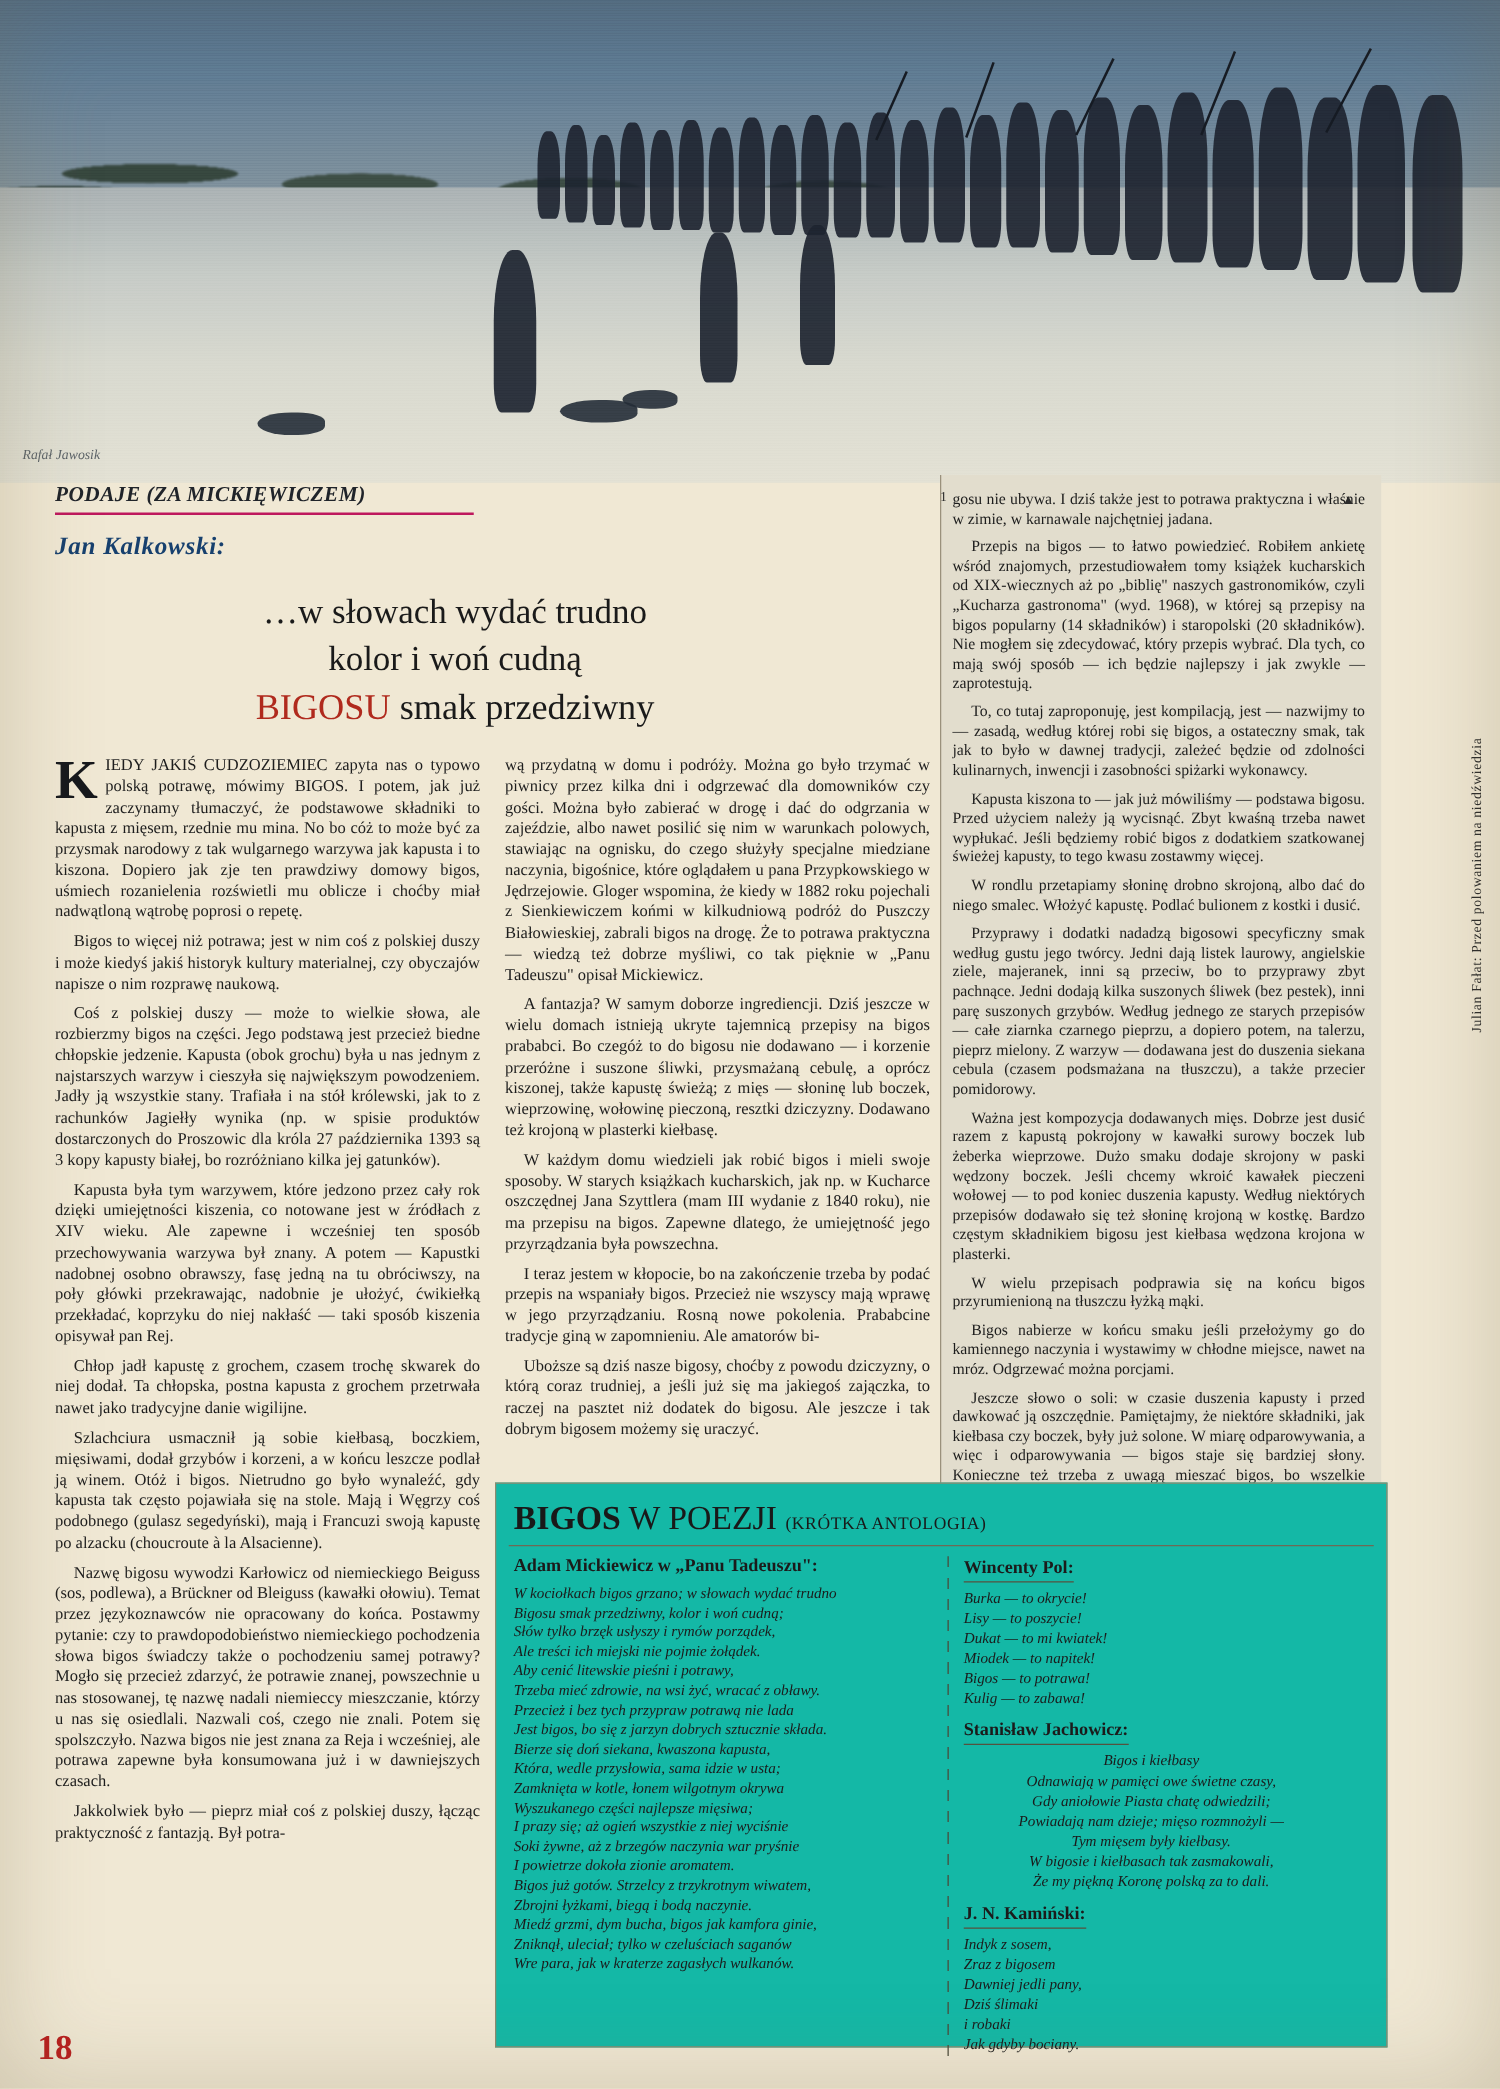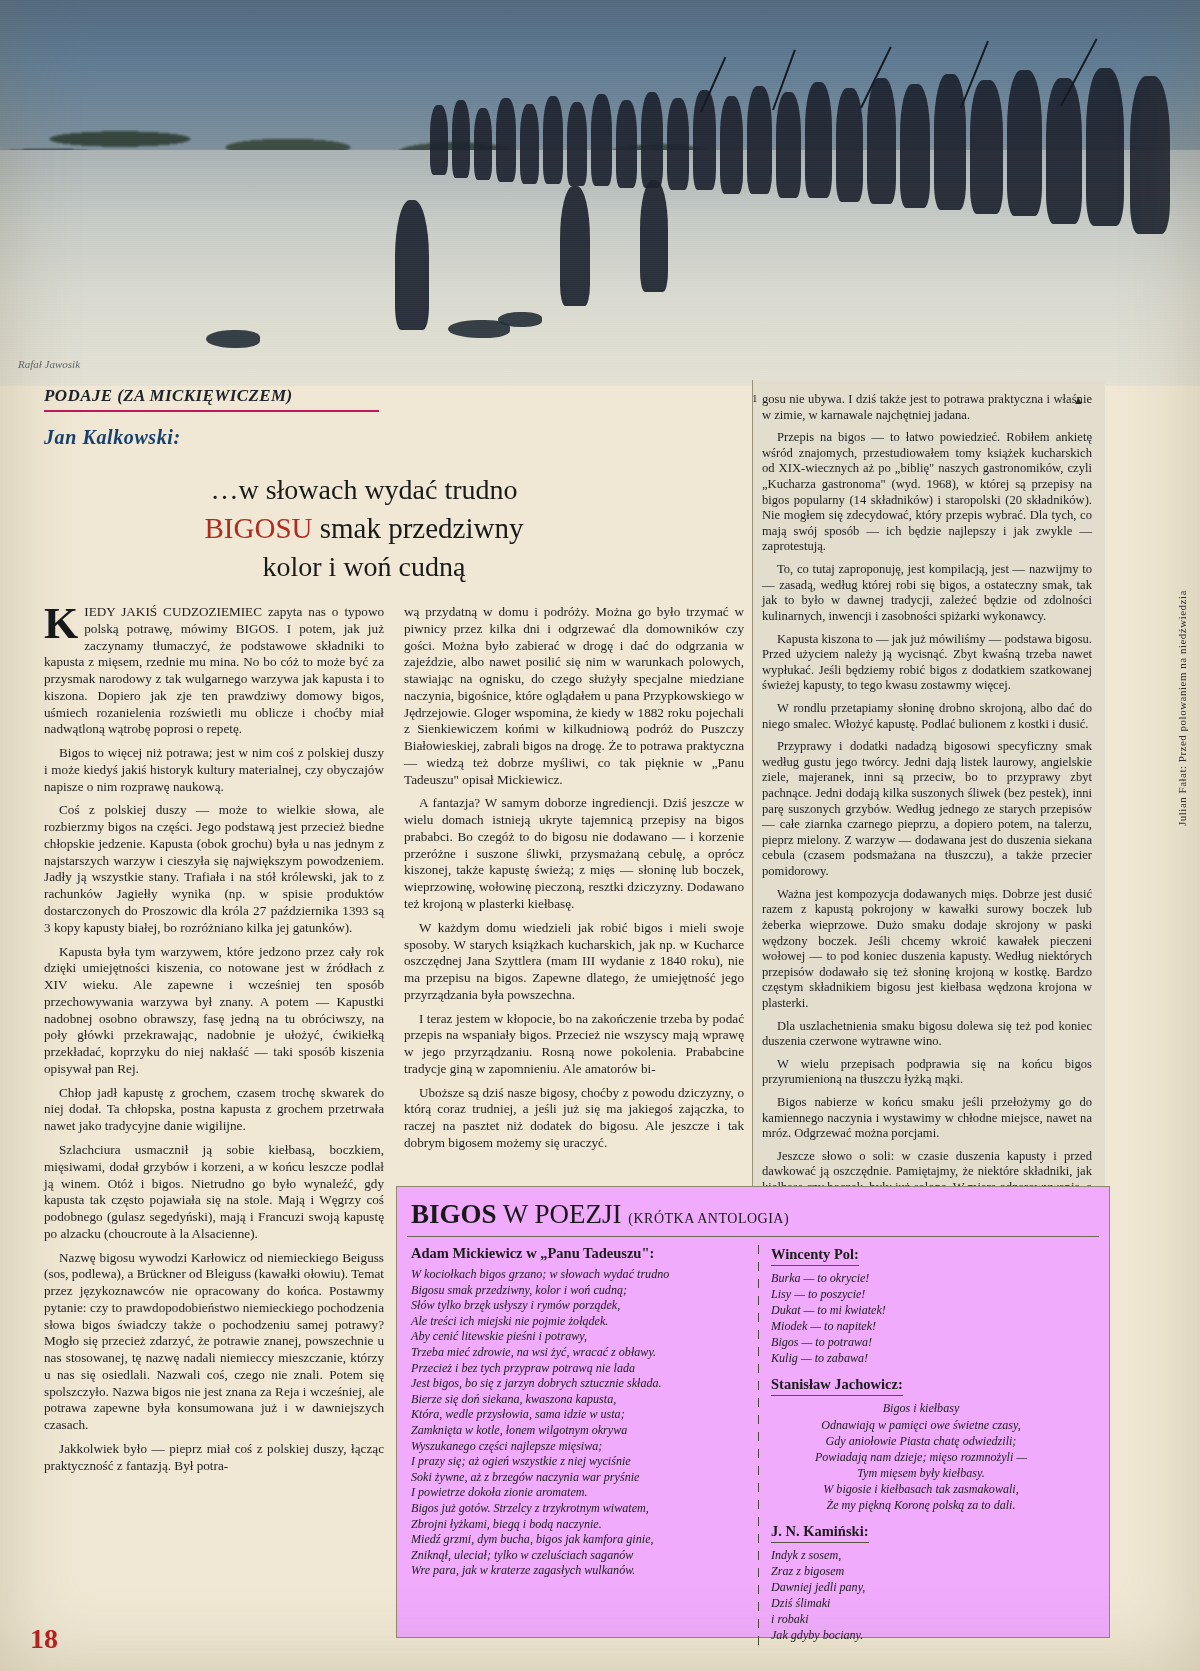--- a/index.html
+++ b/index.html
@@ -117,21 +117,21 @@
     writing-mode:vertical-rl;text-orientation:mixed;
     font-size:11px;letter-spacing:.5px;color:#2a2a2a;
     transform:rotate(180deg);
   }
   .mark-arrow{position:absolute;right:8px;top:2px;font-size:11px;color:#2b2b2b;}
   .mark-1{position:absolute;left:-10px;top:0;font-size:11px;color:#2b2b2b;}
 
   
   .poetry{
     position:absolute;left:396px;top:800px;width:712px;height:450px;
-    background:#f0abfc;border:1px solid #8d8straight;
+    background:#14b8a6;border:1px solid #8d8straight;
     border:1px solid #8d8a6f;
   }
   .poetry-title{
     padding:12px 0 6px 14px;font-size:27px;color:#191919;
   }
   .poetry-title .bigos{font-weight:bold;}
   .poetry-title .sub{font-size:14px;letter-spacing:.5px;}
   .poetry-rule{border:none;border-top:1px solid #6d6a55;margin:0 10px;}
   .poetry-cols{display:flex;padding:8px 12px 10px 14px;gap:12px;}
   .pcol{width:335px;}
@@ -213,24 +213,24 @@
 
   <div class="body-wrap">
 
     <div class="greybox"></div>
 
     <div class="headline-block" style="top:0;">
       <div class="kicker">PODAJE (ZA MICKIĘWICZEM)</div>
       <div class="byline">Jan Kalkowski:</div>
       <div class="headline">
         <div><span>…w słowach wydać trudno</span></div>
+        <div><span>kolor i woń cudną</span></div>
         <div>
           <span class="red big">BIGOSU</span><span class="big"> smak przedziwny</span>
         </div>
-        <div><span>kolor i woń cudną</span></div>
       </div>
     </div>
 
     <div class="col-left" style="top:218px;">
       <p class="body"><span class="dropcap">K</span><span>IEDY JAKIŚ CUDZOZIEMIEC zapyta nas o typowo polską potrawę, mówimy BIGOS. I potem, jak już zaczynamy tłumaczyć, że podstawowe składniki to kapusta z mięsem, rzednie mu mina. No bo cóż to może być za przysmak narodowy z tak wulgarnego warzywa jak kapusta i to kiszona. Dopiero jak zje ten prawdziwy domowy bigos, uśmiech rozanielenia rozświetli mu oblicze i choćby miał nadwątloną wątrobę poprosi o repetę.</span></p>
       <p class="body indent">Bigos to więcej niż potrawa; jest w nim coś z polskiej duszy i może kiedyś jakiś historyk kultury materialnej, czy obyczajów napisze o nim rozprawę naukową.</p>
       <p class="body indent">Coś z polskiej duszy — może to wielkie słowa, ale rozbierzmy bigos na części. Jego podstawą jest przecież biedne chłopskie jedzenie. Kapusta (obok grochu) była u nas jednym z najstarszych warzyw i cieszyła się największym powodzeniem. Jadły ją wszystkie stany. Trafiała i na stół królewski, jak to z rachunków Jagiełły wynika (np. w spisie produktów dostarczonych do Proszowic dla króla 27 października 1393 są 3 kopy kapusty białej, bo rozróżniano kilka jej gatunków).</p>
       <p class="body indent">Kapusta była tym warzywem, które jedzono przez cały rok dzięki umiejętności kiszenia, co notowane jest w źródłach z XIV wieku. Ale zapewne i wcześniej ten sposób przechowywania warzywa był znany. A potem — Kapustki nadobnej osobno obrawszy, fasę jedną na tu obróciwszy, na poły główki przekrawając, nadobnie je ułożyć, ćwikiełką przekładać, koprzyku do niej nakłaść — taki sposób kiszenia opisywał pan Rej.</p>
       <p class="body indent">Chłop jadł kapustę z grochem, czasem trochę skwarek do niej dodał. Ta chłopska, postna kapusta z grochem przetrwała nawet jako tradycyjne danie wigilijne.</p>
       <p class="body indent">Szlachciura usmacznił ją sobie kiełbasą, boczkiem, mięsiwami, dodał grzybów i korzeni, a w końcu leszcze podlał ją winem. Otóż i bigos. Nietrudno go było wynaleźć, gdy kapusta tak często pojawiała się na stole. Mają i Węgrzy coś podobnego (gulasz segedyński), mają i Francuzi swoją kapustę po alzacku (choucroute à la Alsacienne).</p>
@@ -249,21 +249,20 @@
     <div class="col-right" style="top:6px;">
       <span class="mark-1">1</span>
       <span class="mark-arrow">▲</span>
       <p class="body">gosu nie ubywa. I dziś także jest to potrawa praktyczna i właśnie w zimie, w karnawale najchętniej jadana.</p>
       <p class="body indent">Przepis na bigos — to łatwo powiedzieć. Robiłem ankietę wśród znajomych, przestudiowałem tomy książek kucharskich od XIX-wiecznych aż po „biblię" naszych gastronomików, czyli „Kucharza gastronoma" (wyd. 1968), w której są przepisy na bigos popularny (14 składników) i staropolski (20 składników). Nie mogłem się zdecydować, który przepis wybrać. Dla tych, co mają swój sposób — ich będzie najlepszy i jak zwykle — zaprotestują.</p>
       <p class="body indent">To, co tutaj zaproponuję, jest kompilacją, jest — nazwijmy to — zasadą, według której robi się bigos, a ostateczny smak, tak jak to było w dawnej tradycji, zależeć będzie od zdolności kulinarnych, inwencji i zasobności spiżarki wykonawcy.</p>
       <p class="body indent">Kapusta kiszona to — jak już mówiliśmy — podstawa bigosu. Przed użyciem należy ją wycisnąć. Zbyt kwaśną trzeba nawet wypłukać. Jeśli będziemy robić bigos z dodatkiem szatkowanej świeżej kapusty, to tego kwasu zostawmy więcej.</p>
       <p class="body indent">W rondlu przetapiamy słoninę drobno skrojoną, albo dać do niego smalec. Włożyć kapustę. Podlać bulionem z kostki i dusić.</p>
       <p class="body indent">Przyprawy i dodatki nadadzą bigosowi specyficzny smak według gustu jego twórcy. Jedni dają listek laurowy, angielskie ziele, majeranek, inni są przeciw, bo to przyprawy zbyt pachnące. Jedni dodają kilka suszonych śliwek (bez pestek), inni parę suszonych grzybów. Według jednego ze starych przepisów — całe ziarnka czarnego pieprzu, a dopiero potem, na talerzu, pieprz mielony. Z warzyw — dodawana jest do duszenia siekana cebula (czasem podsmażana na tłuszczu), a także przecier pomidorowy.</p>
       <p class="body indent">Ważna jest kompozycja dodawanych mięs. Dobrze jest dusić razem z kapustą pokrojony w kawałki surowy boczek lub żeberka wieprzowe. Dużo smaku dodaje skrojony w paski wędzony boczek. Jeśli chcemy wkroić kawałek pieczeni wołowej — to pod koniec duszenia kapusty. Według niektórych przepisów dodawało się też słoninę krojoną w kostkę. Bardzo częstym składnikiem bigosu jest kiełbasa wędzona krojona w plasterki.</p>
-      <p class="body indent">Dla uszlachetnienia smaku bigosu dolewa się też pod koniec duszenia czerwone wytrawne wino.</p>
       <p class="body indent">W wielu przepisach podprawia się na końcu bigos przyrumienioną na tłuszczu łyżką mąki.</p>
       <p class="body indent">Bigos nabierze w końcu smaku jeśli przełożymy go do kamiennego naczynia i wystawimy w chłodne miejsce, nawet na mróz. Odgrzewać można porcjami.</p>
       <p class="body indent">Jeszcze słowo o soli: w czasie duszenia kapusty i przed dawkować ją oszczędnie. Pamiętajmy, że niektóre składniki, jak kiełbasa czy boczek, były już solone. W miarę odparowywania, a więc i odparowywania — bigos staje się bardziej słony. Konieczne też trzeba z uwagą mieszać bigos, bo wszelkie wysiłki pójdą na marne, jeśli się przypali!</p>
       <p class="body indent">Dodając do tej potrawy, oprócz staranności i fantazji, trochę uczucia — możecie być pewni, że wasi biesiadnicy, tak jak mickiewiczowscy strzelcy, zbrojni łyżkami, bóść będą rondel z bigosem.</p>
     </div>
 
     <div class="rotated-credit">Julian Fałat: Przed polowaniem na niedźwiedzia</div>
 
     <div class="poetry">
       <div class="poetry-title">

